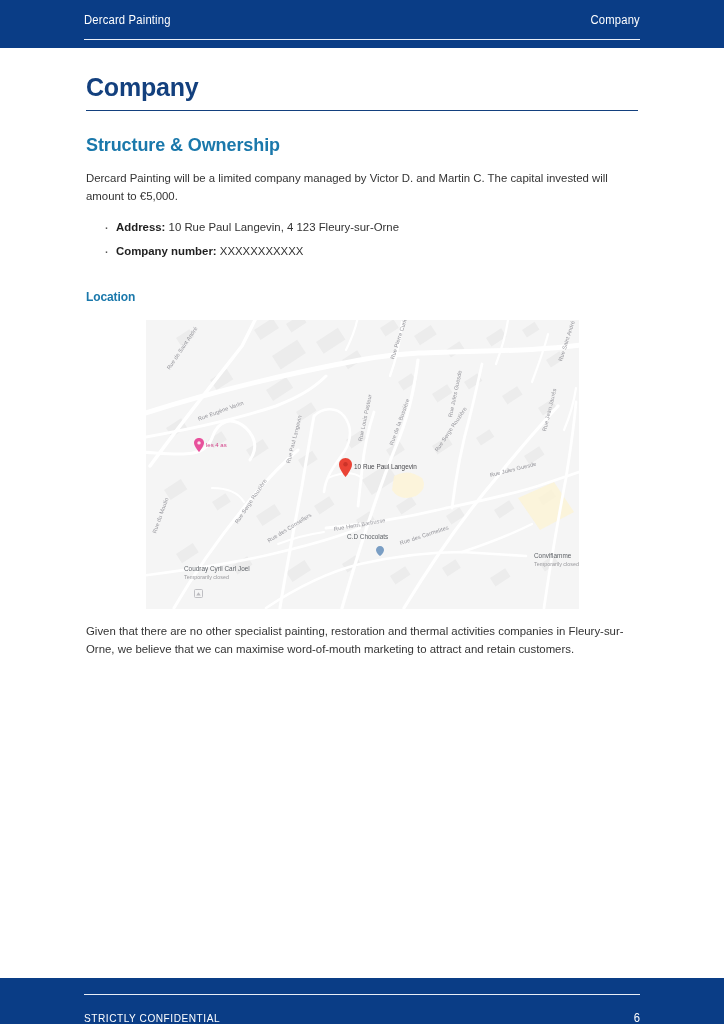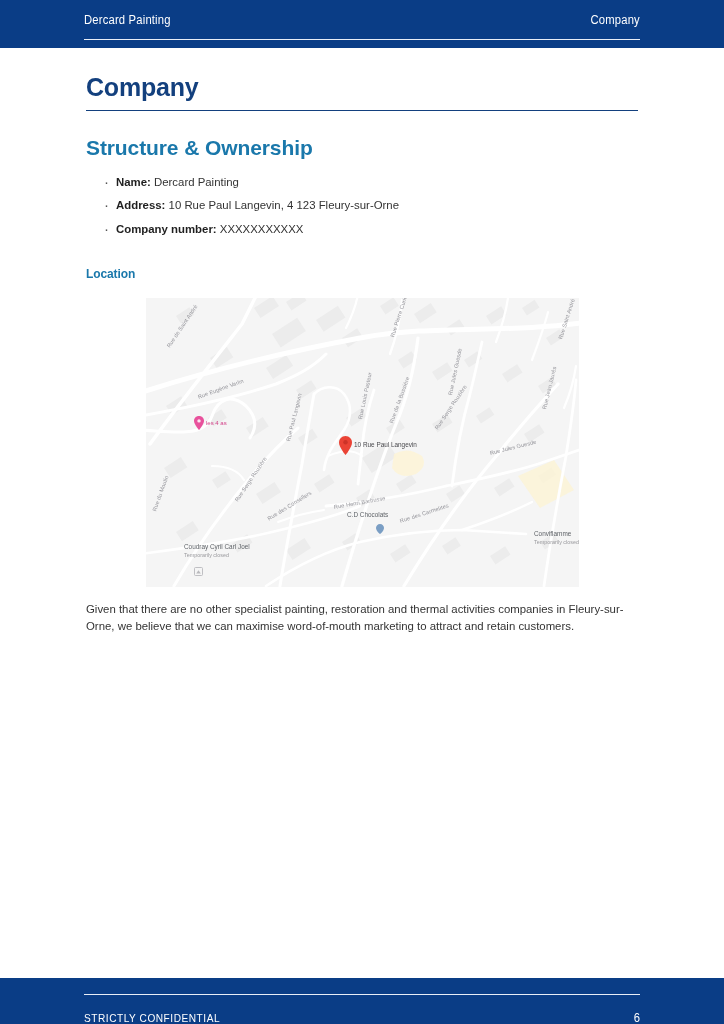--- a/index.html
+++ b/index.html
@@ -63,21 +63,21 @@
     line-height: 1.1;
   }
   .title-rule {
     margin-top: 8px;
     border-bottom: 1.2px solid #13407e;
     width: 100%;
   }
 
   h2.section-heading {
     margin: 24px 0 0 0;
-    font-size: 21px;
+    font-size: 18px;
     font-weight: bold;
     color: #1a78ab;
     letter-spacing: -0.1px;
     line-height: 1.2;
   }
   h2.section-heading.loc {
     margin-top: 30px;
     font-size: 12px;
   }
 
@@ -209,26 +209,23 @@
   </div>
 </div>
 
 <div class="content">
 
   <h1 class="page-title">Company</h1>
   <div class="title-rule"></div>
 
   <h2 class="section-heading">Structure &amp; Ownership</h2>
 
+  <p class="body-text">Dercard Painting will be a limited company managed by Victor D. and Martin C. The capital invested will amount to €5,000.</p>
 
   <ul class="info-list">
-    <li>
-      <span class="lbl">Name:</span>
-      <span>Dercard Painting</span>
-    </li>
     <li>
       <span class="lbl">Address:</span>
       <span>10 Rue Paul Langevin, 4 123 Fleury-sur-Orne</span>
     </li>
     <li>
       <span class="lbl">Company number:</span>
       <span>XXXXXXXXXXX</span>
     </li>
   </ul>
 

